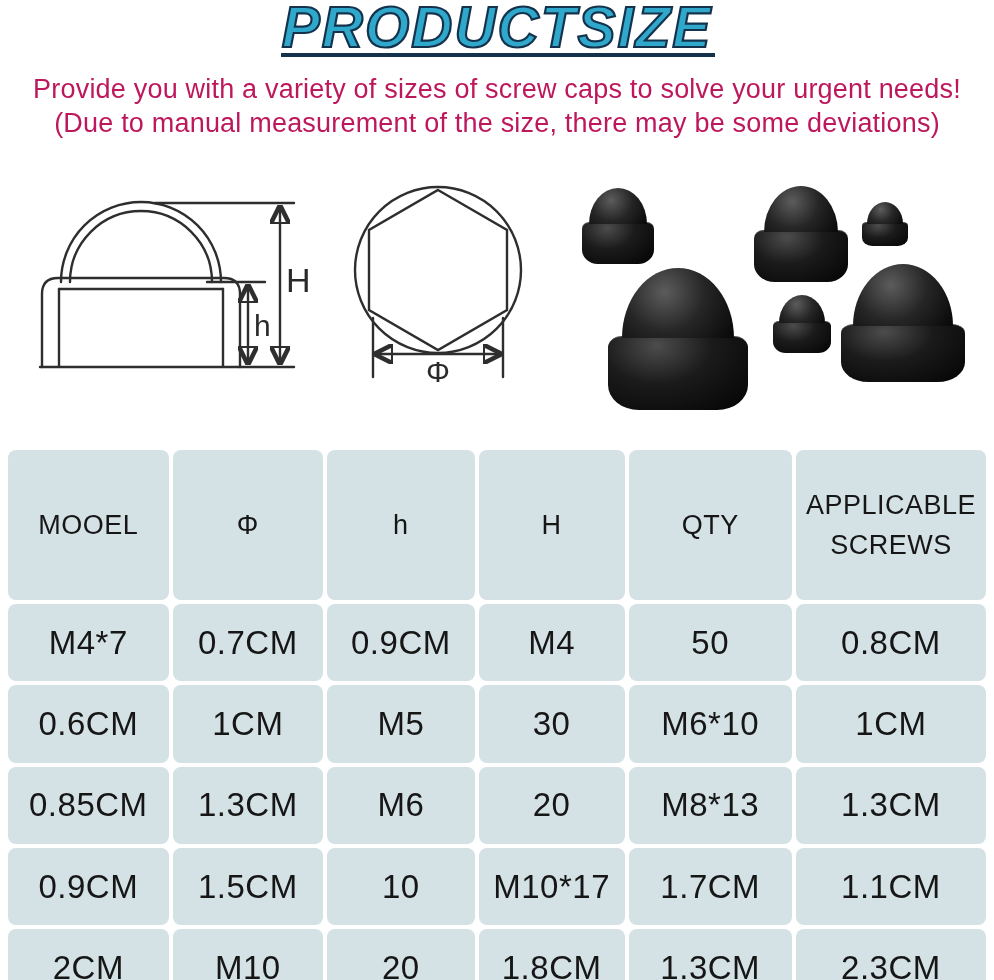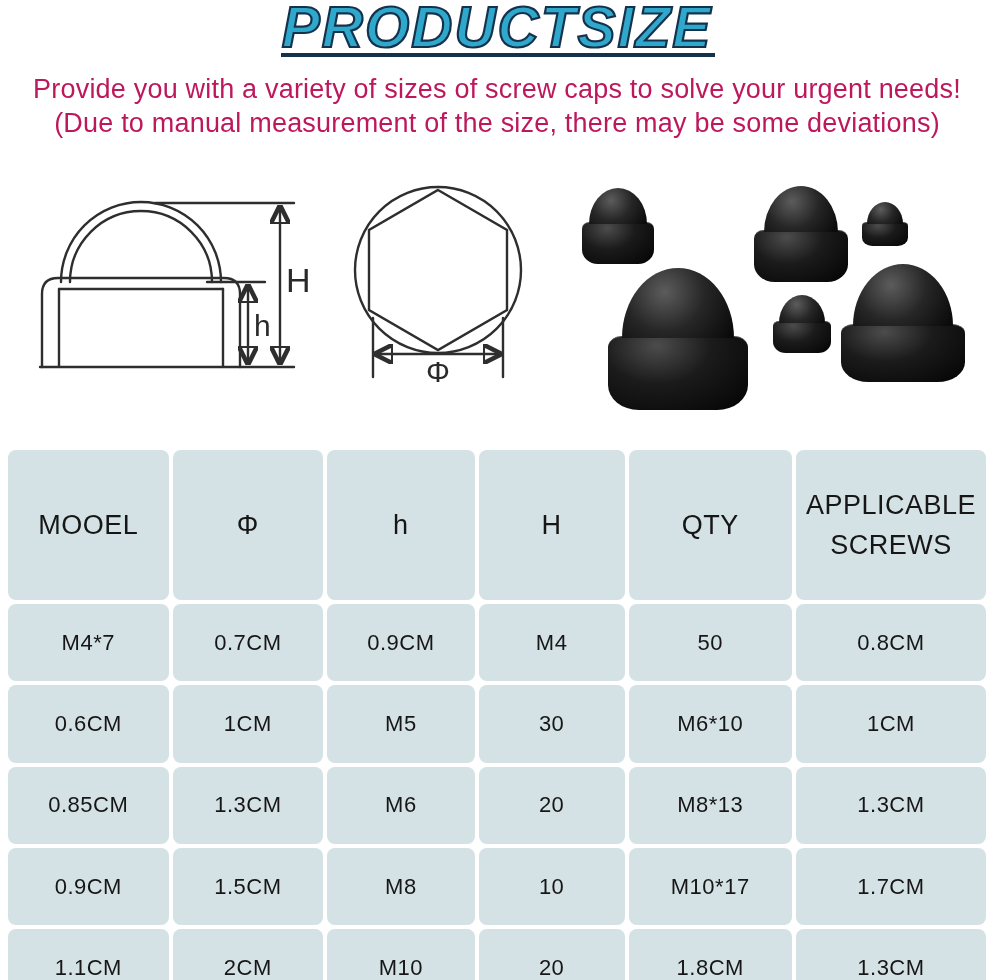--- a/index.html
+++ b/index.html
@@ -60,21 +60,21 @@
   
   .size-table{
     position:absolute;left:8px;top:450px;width:978px;height:638px;
     display:grid;gap:4px;
     grid-template-columns:174fr 163fr 160fr 158fr 177fr 136fr;
     grid-template-rows:150px repeat(6,1fr);
   }
   .cell{
     background:var(--table-cell-bg);border-radius:8px;
     display:flex;align-items:center;justify-content:center;
-    font-size:22px;color:#161616;text-align:center;letter-spacing:0.5px;
+    font-size:33px;color:#161616;text-align:center;letter-spacing:0.5px;
   }
   .cell.header{font-size:27px;line-height:1.5;padding:0 10px}
 </style>
 </head>
 <body>
 
 <div class="page-title">PRODUCTSIZE</div>
 <div class="title-underline"></div>
 <div class="subtitle line1">Provide you with a variety of sizes of screw caps to solve your urgent needs!</div>
 <div class="subtitle line2">(Due to manual measurement of the size, there may be some deviations)</div>
@@ -164,21 +164,20 @@
   <div class="cell">1CM</div>
   <div class="cell">0.85CM</div>
   <div class="cell">1.3CM</div>
   <div class="cell">M6</div>
   <div class="cell">20</div>
 
   <div class="cell">M8*13</div>
   <div class="cell">1.3CM</div>
   <div class="cell">0.9CM</div>
   <div class="cell">1.5CM</div>
-  <div class="cell">M8</div>
   <div class="cell">10</div>
 
   <div class="cell">M10*17</div>
   <div class="cell">1.7CM</div>
   <div class="cell">1.1CM</div>
   <div class="cell">2CM</div>
   <div class="cell">M10</div>
   <div class="cell">20</div>
 
   <div class="cell">1.8CM</div>

